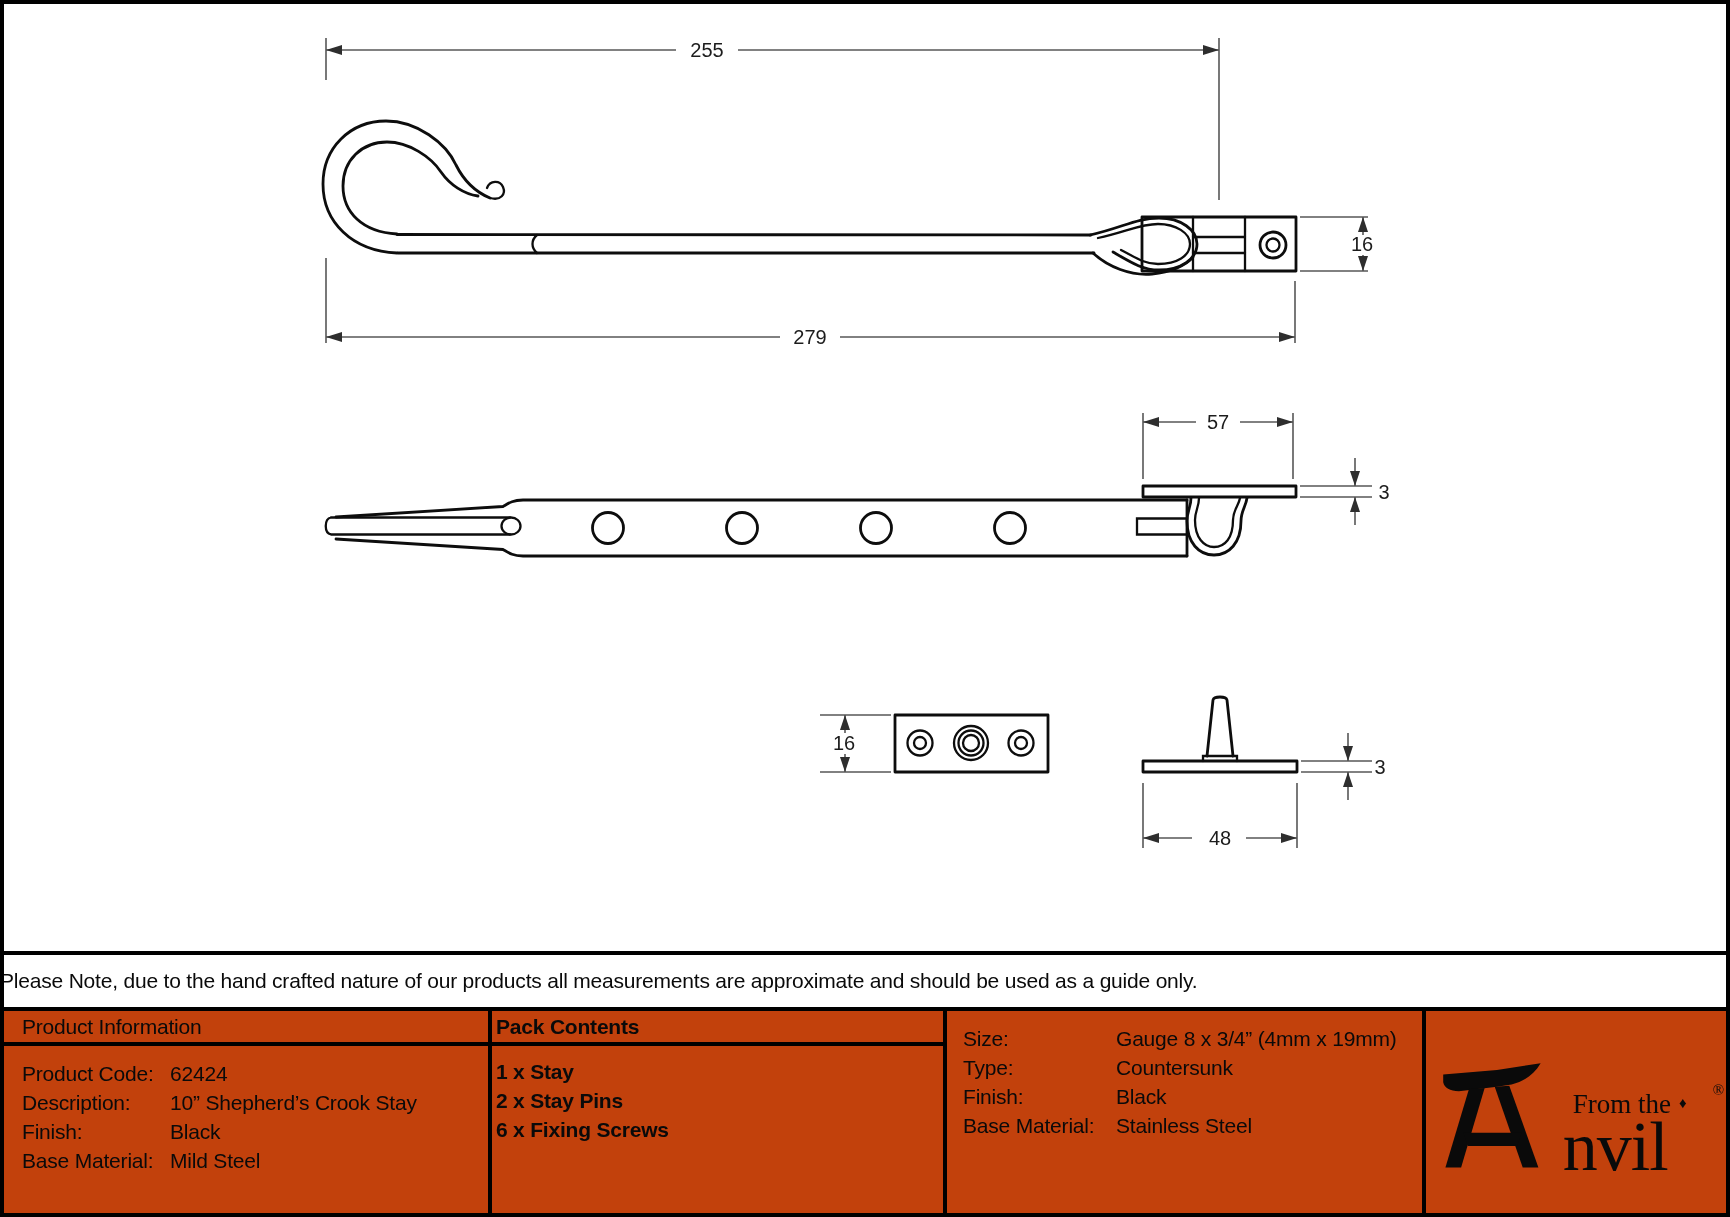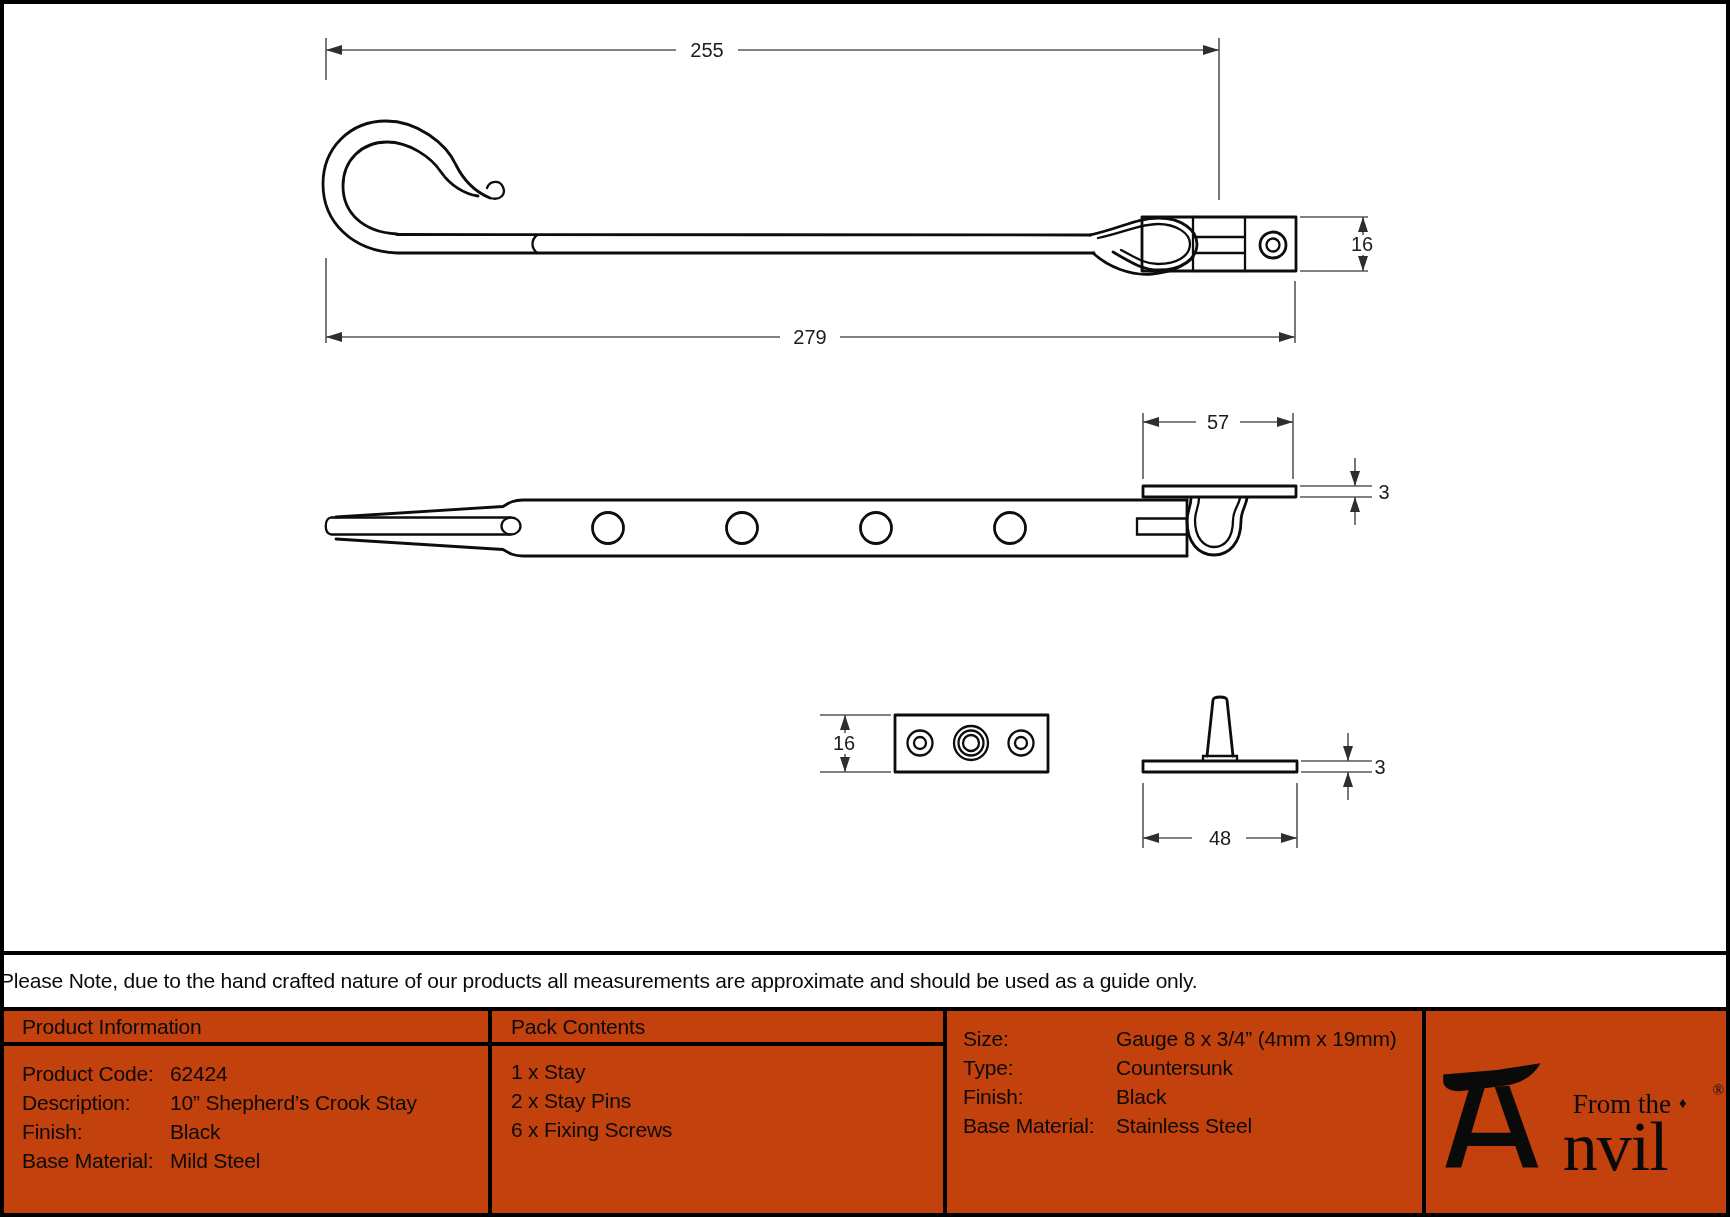--- a/index.html
+++ b/index.html
@@ -27,21 +27,21 @@
     position:absolute;left:0;right:0;top:1011px;bottom:0;
     display:grid;grid-template-columns:492px 455px 479px 1fr;background:#c2410c;
   }
   .col{box-sizing:border-box;display:flex;flex-direction:column;}
   .col.bordered{border-right:4px solid #000;}
   .col-header{
     box-sizing:border-box;height:35px;border-bottom:4px solid #000;
     display:flex;align-items:center;font-size:21px;letter-spacing:-0.2px;color:#0a0a0a;
   }
   .col1 .col-header,.col1 .col-body{padding-left:22px;}
-  .col2 .col-header,.col2 .col-body{padding-left:19px;}
+  .col2 .col-header,.col2 .col-body{padding-left:4px;font-weight:bold;}
   .col3 .col-header,.col3 .col-body{padding-left:16px;}
   .col-body{padding-top:11px;font-size:21px;letter-spacing:-0.2px;color:#0a0a0a;}
   .kv-row{display:flex;height:29px;align-items:flex-end;}
   .col1 .kv-row .k{width:148px;flex:none;}
   .col3 .kv-row .k{width:153px;flex:none;}
   .li-row{display:flex;height:29px;align-items:center;}
   
   .logo-cell{display:flex;align-items:center;justify-content:center;}
   .logo{display:flex;align-items:flex-end;gap:31px;}
   .anvil-a{width:112px;height:122px;margin-top:6px;margin-right:-12px;flex:none;}

